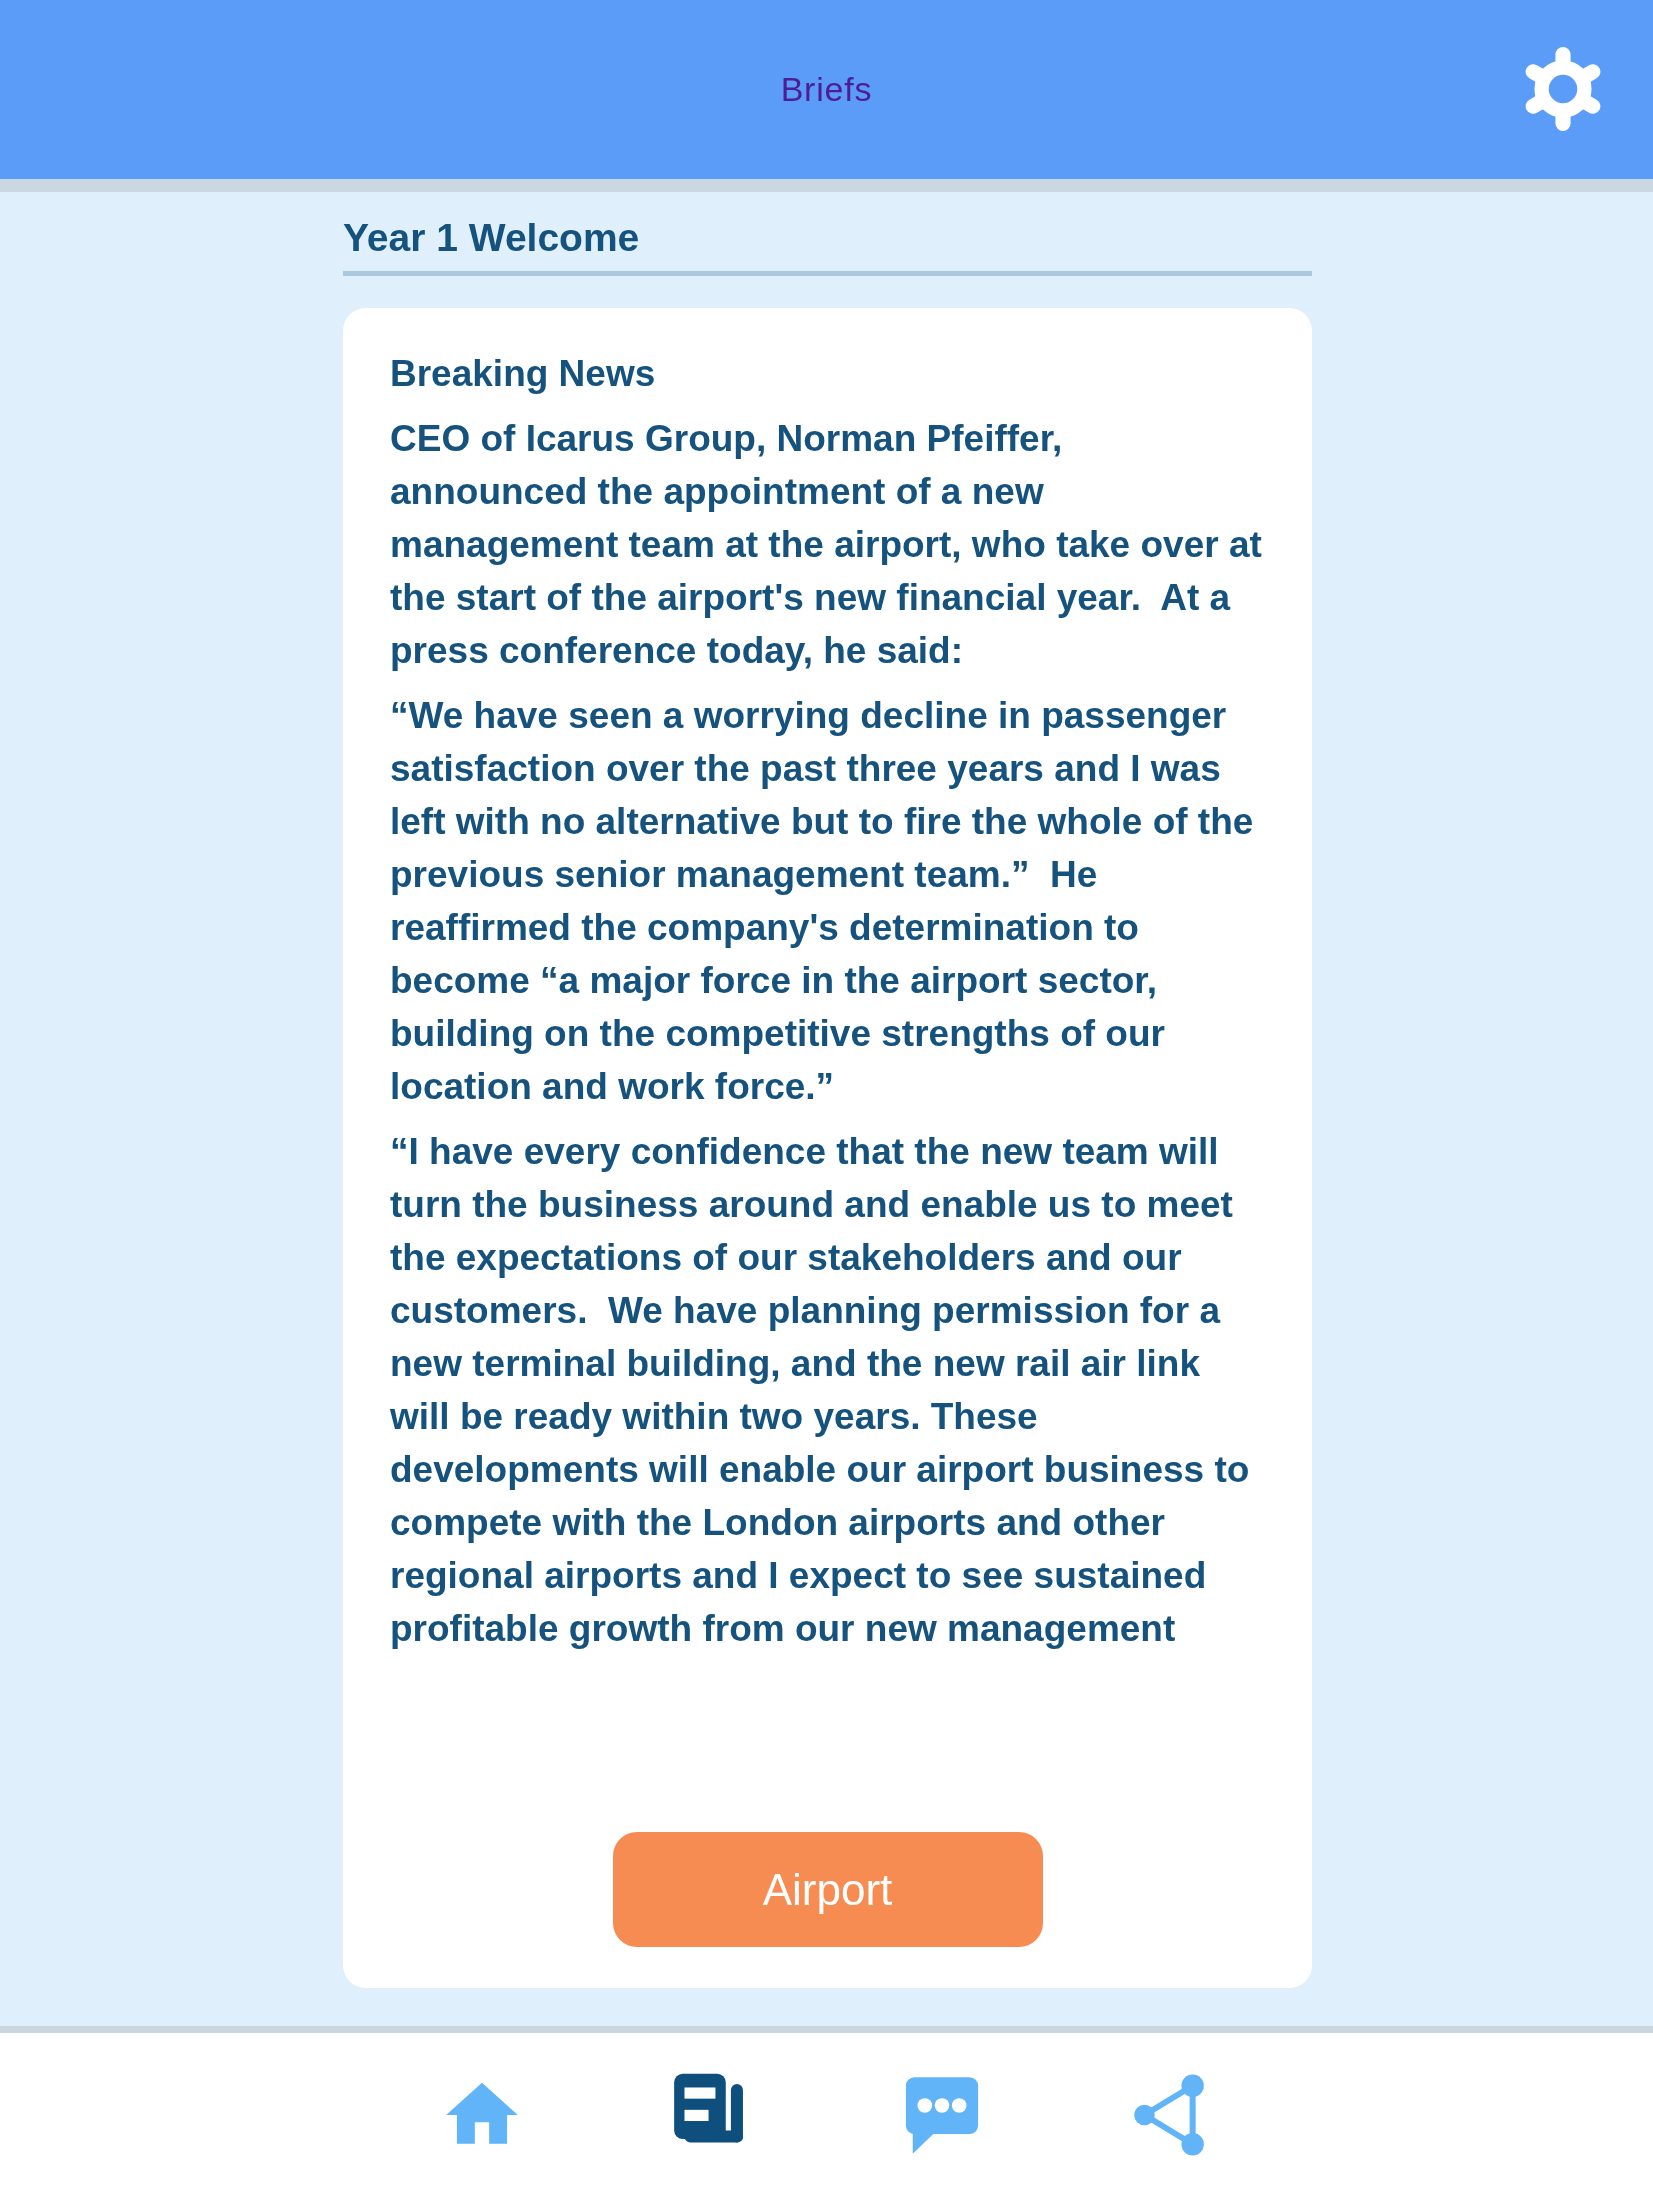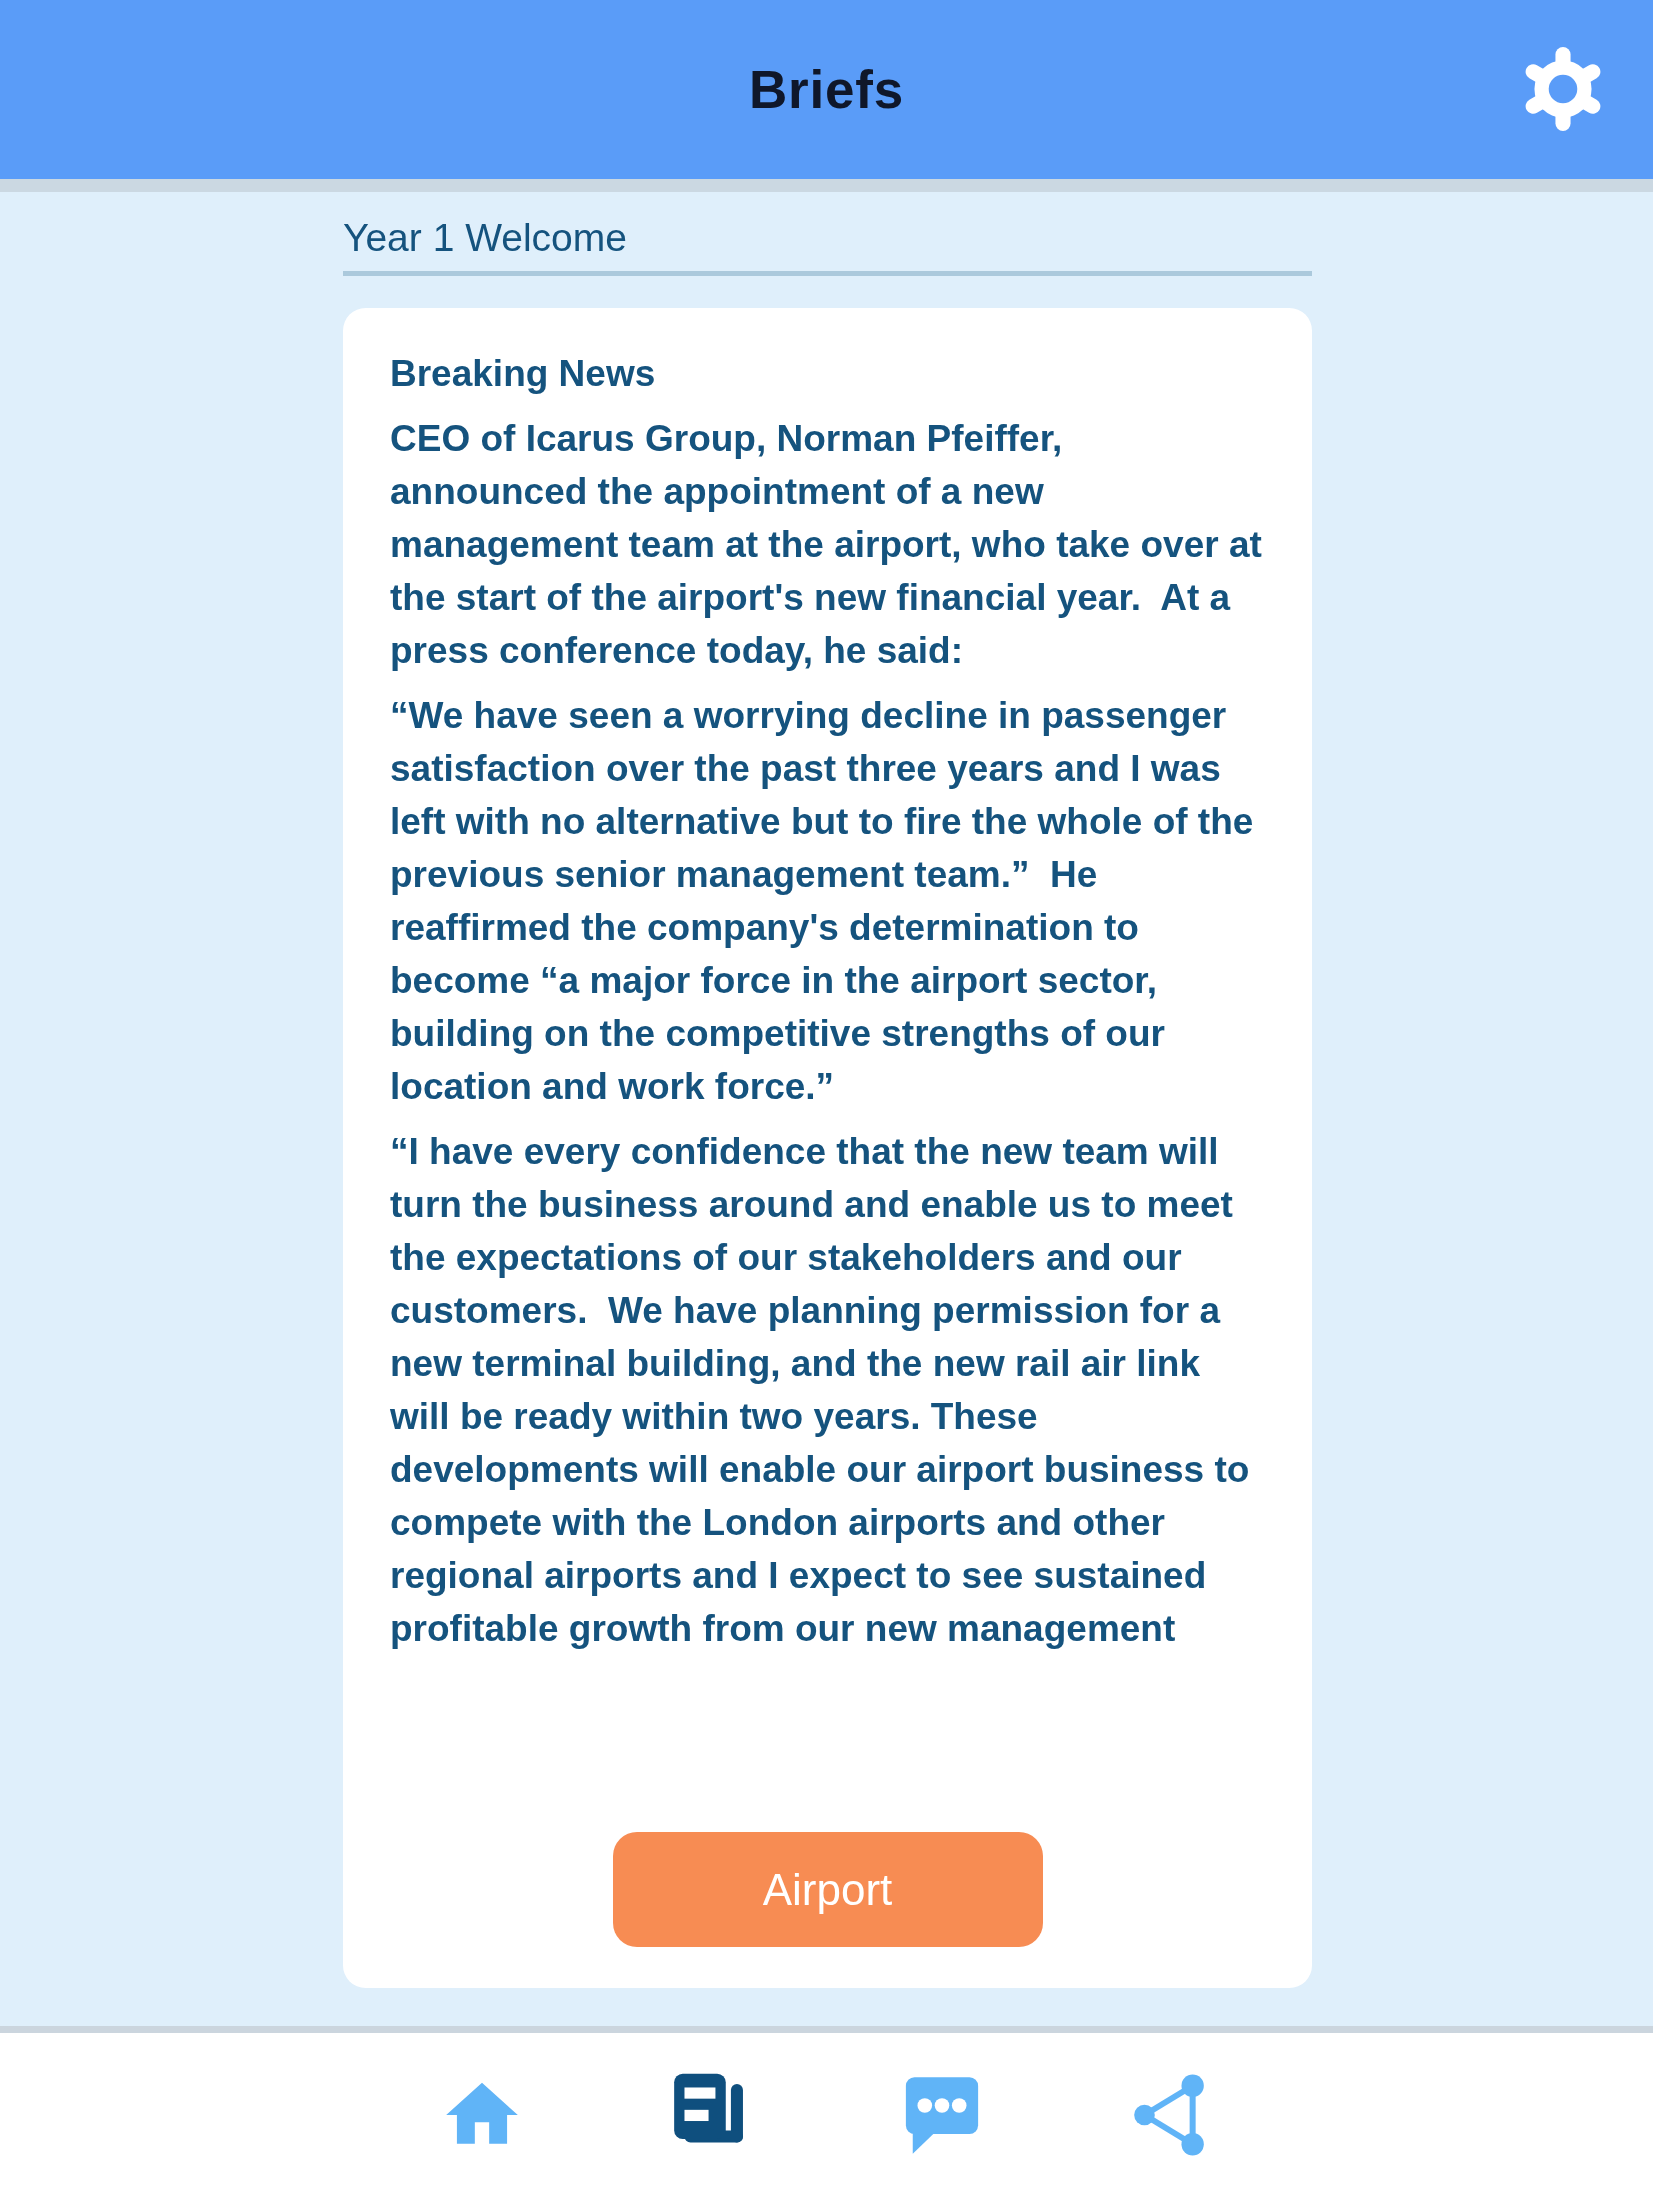--- a/index.html
+++ b/index.html
@@ -8,34 +8,34 @@
     background:#DFEFFB;
     font-family:"Liberation Sans","DejaVu Sans",sans-serif;
   }
 
   
   .header {
     position:absolute; top:0; left:0; width:1653px; height:179px;
     background:#5A9CF8; display:flex; align-items:center; justify-content:center;
   }
   .header-title {
-    color:#0f172a; font-size:53px; font-weight:700; letter-spacing:0.8px;
+    color:#4c1d95; font-size:34px; font-weight:400; letter-spacing:0.8px;
   }
   .gear {
     position:absolute; right:48px; top:47px; width:84px; height:84px; cursor:pointer;
   }
   .header-strip {
     position:absolute; top:179px; left:0; width:1653px; height:13px;
     background:#CBD8E2;
   }
 
   
   .content { position:absolute; top:192px; left:343px; width:969px; }
   .section-title {
-    margin-top:24px; font-size:39px; font-weight:400; color:#15537E;
+    margin-top:24px; font-size:39px; font-weight:700; color:#15537E;
   }
   .section-divider {
     margin-top:11.3px; width:969px; height:4.8px; background:#ABC9DC; border:none;
   }
 
   .card {
     position:relative; margin-top:32px; width:969px; height:1680px;
     background:#FFFFFF; border-radius:22.6px; box-sizing:border-box;
   }
   .card-text {

